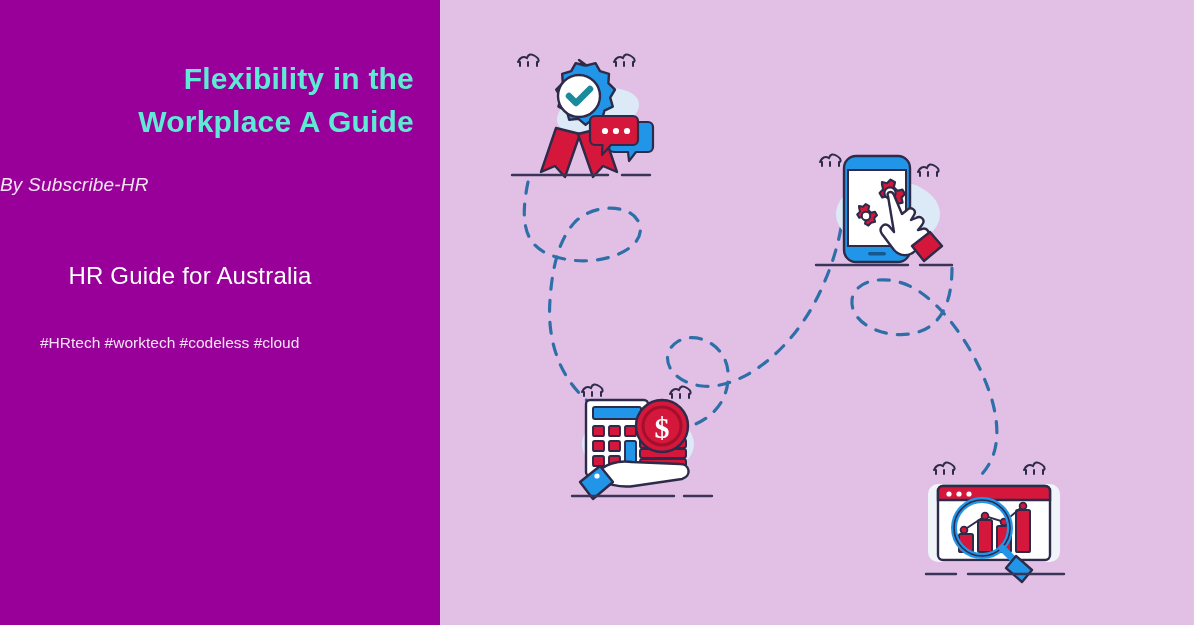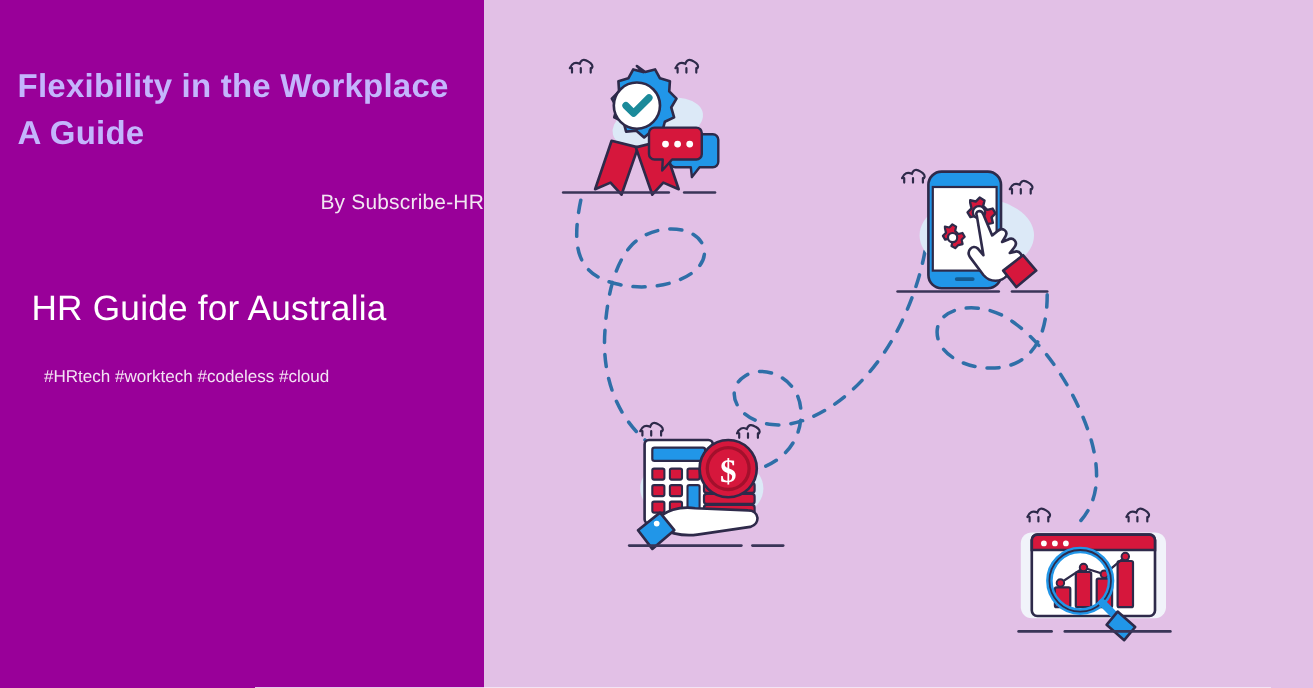--- a/index.html
+++ b/index.html
@@ -27,48 +27,49 @@
     width: 440px;
     height: 625px;
     background: #990099;
     box-sizing: border-box;
   }
   #title {
     position: absolute;
     left: 0;
     top: 58px;
     width: 440px;
-    text-align: left;
-    color: #c4b5fd;
+    text-align: right;
+    color: #5eead4;
     font-size: 30px;
     font-weight: bold;
     line-height: 1.42;
     letter-spacing: 0.2px;
-    padding: 0 16px;
+    padding: 0 26px;
     box-sizing: border-box;
   }
   #byline {
     position: absolute;
     left: 0;
     top: 174px;
     width: 440px;
-    text-align: right;
+    text-align: left;
     color: #f2e6f2;
     font-size: 19px;
     font-weight: 300;
     letter-spacing: 0.2px;
+    font-style: italic;
   }
   #subtitle {
     position: absolute;
     left: 0;
     top: 262px;
     width: 380px;
     text-align: center;
     color: #ffffff;
-    font-size: 32px;
+    font-size: 24px;
     font-weight: 400;
     letter-spacing: 0.2px;
   }
   #hashtags {
     position: absolute;
     left: 0;
     top: 330px;
     width: 440px;
     color: #f4e3f4;
     font-size: 15.5px;

